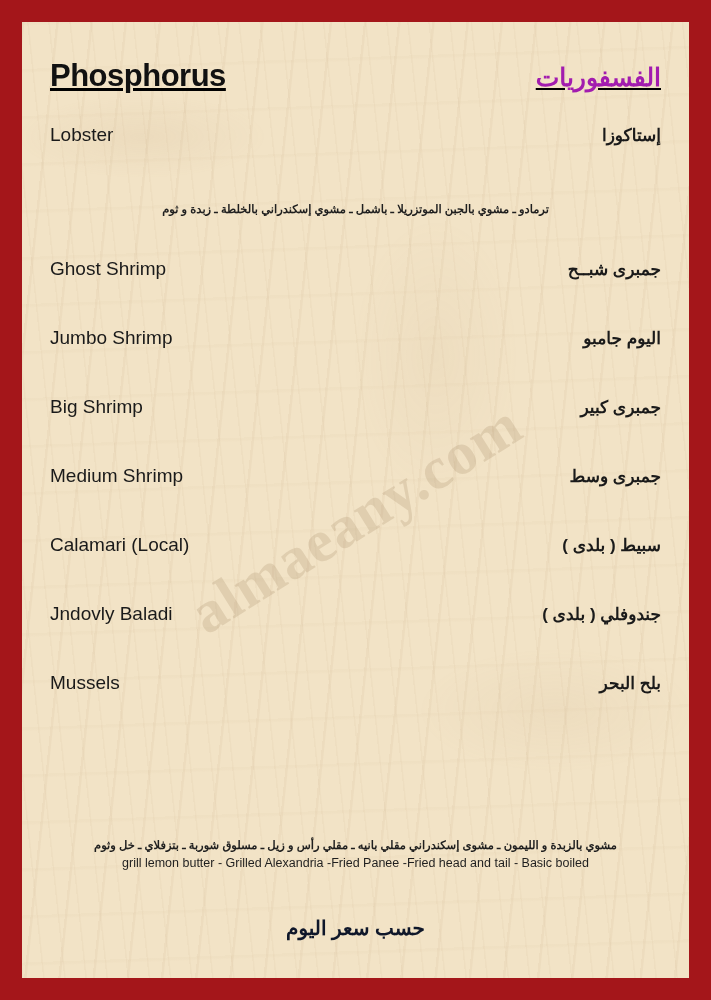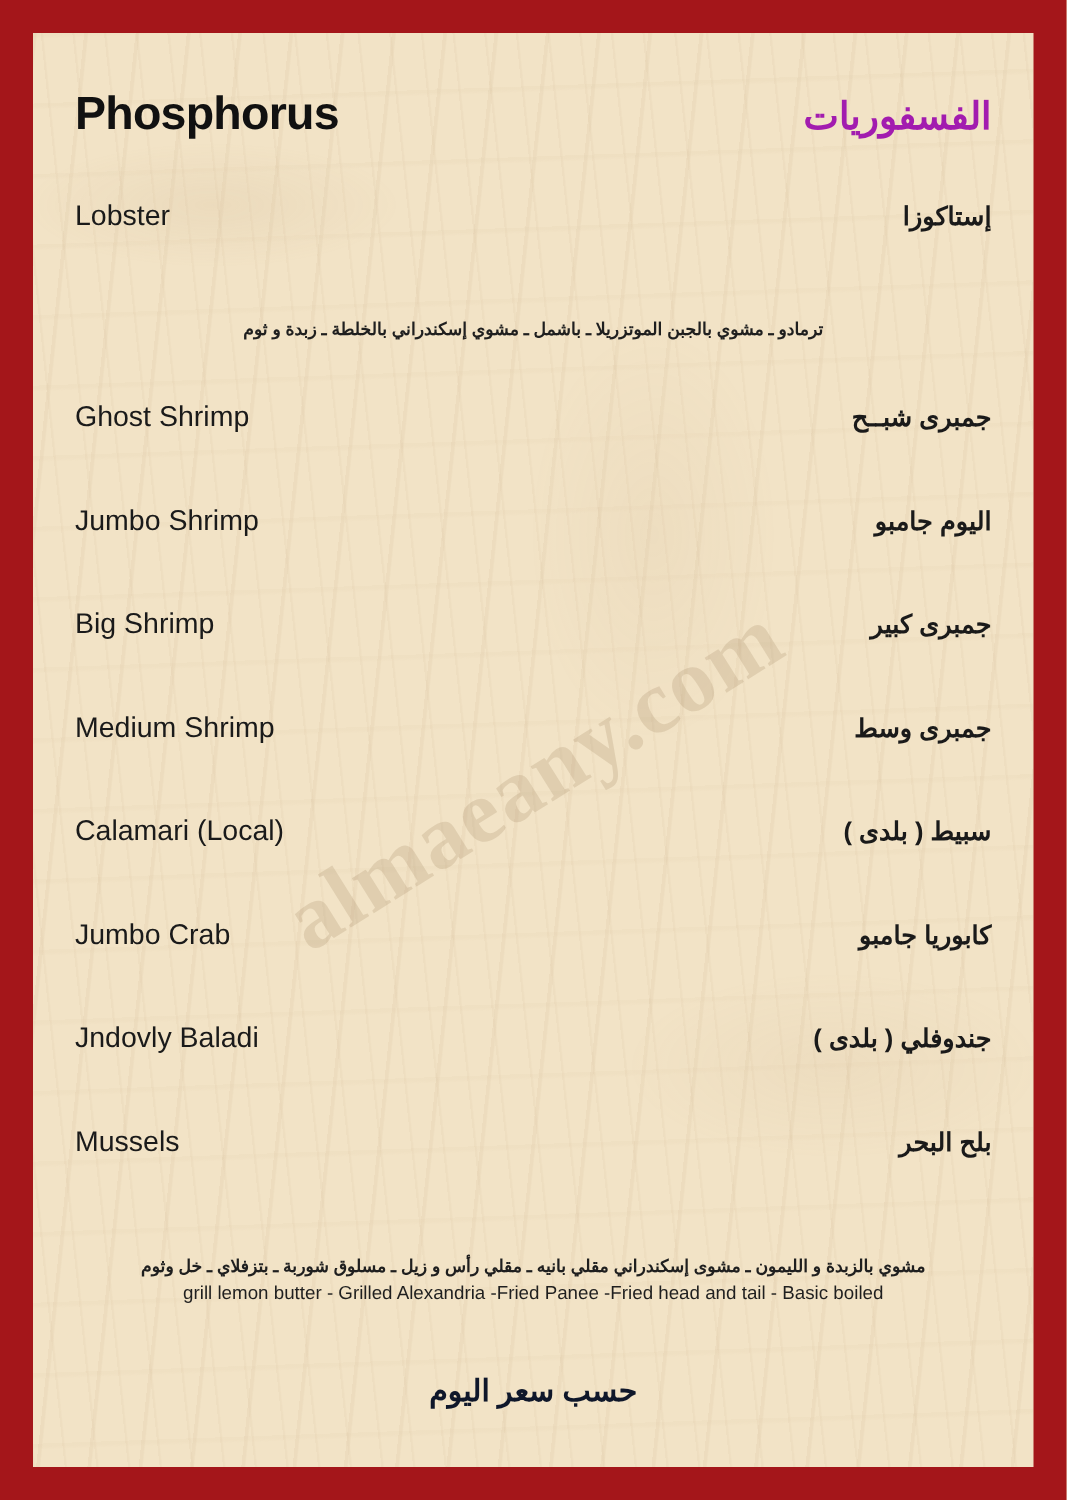--- a/index.html
+++ b/index.html
@@ -56,21 +56,22 @@
     height: 100%;
     box-sizing: border-box;
   }
   .row {
     display: flex;
     align-items: baseline;
     justify-content: space-between;
   }
   .header-row {
     padding: 10px 2px 0 2px;
-    margin-bottom: 40px;
+    margin-bottom: 30px;
+    text-decoration: underline;
   }
   .brand-en {
     font-size: 31px;
     font-weight: bold;
     color: #111;
     letter-spacing: -0.5px;
   }
   .brand-ar {
     font-size: 25px;
     font-weight: bold;
@@ -174,24 +175,20 @@
       <div class="row item-row">
         <div class="item-en">Medium Shrimp</div>
         <div class="item-ar">جمبرى وسط</div>
       </div>
 
       <div class="row item-row">
         <div class="item-en">Calamari (Local)</div>
         <div class="item-ar">سبيط ( بلدى )</div>
       </div>
 
-      <div class="row item-row">
-        <div class="item-en">Jumbo Crab</div>
-        <div class="item-ar">كابوريا جامبو</div>
-      </div>
 
 
       <div class="row item-row">
         <div class="item-en">Jndovly Baladi</div>
         <div class="item-ar">جندوفلي ( بلدى )</div>
       </div>
 
       <div class="row item-row">
         <div class="item-en">Mussels</div>
         <div class="item-ar">بلح البحر</div>

